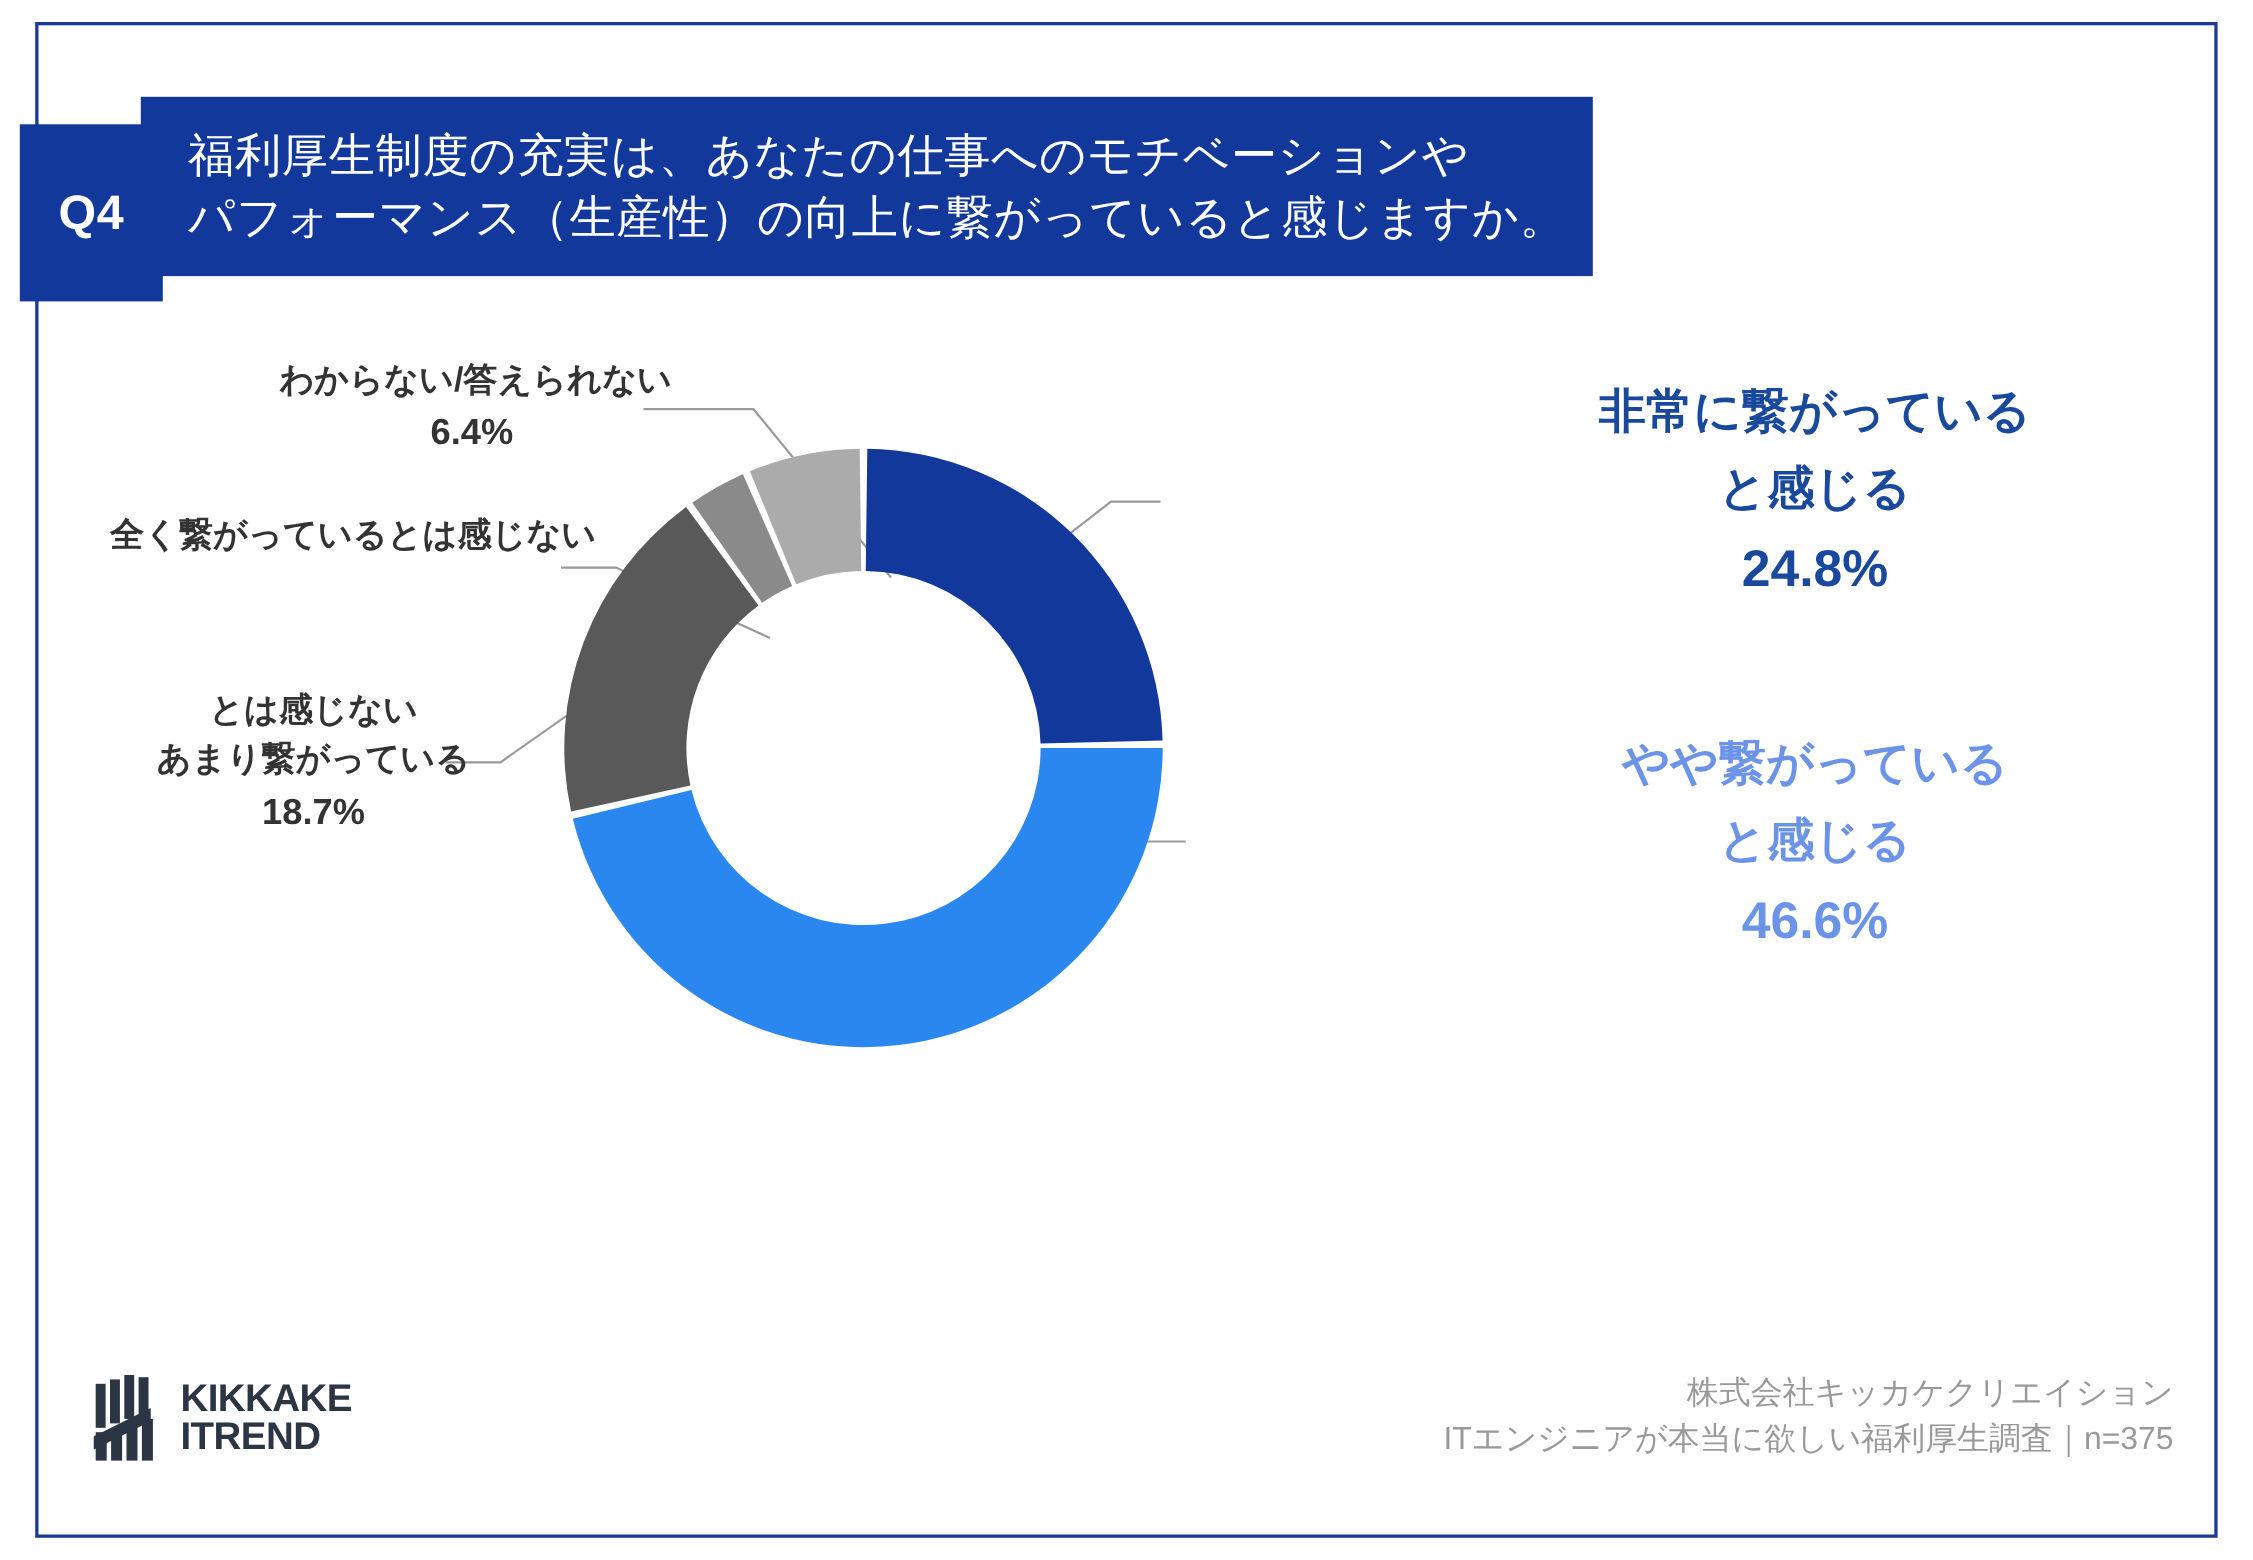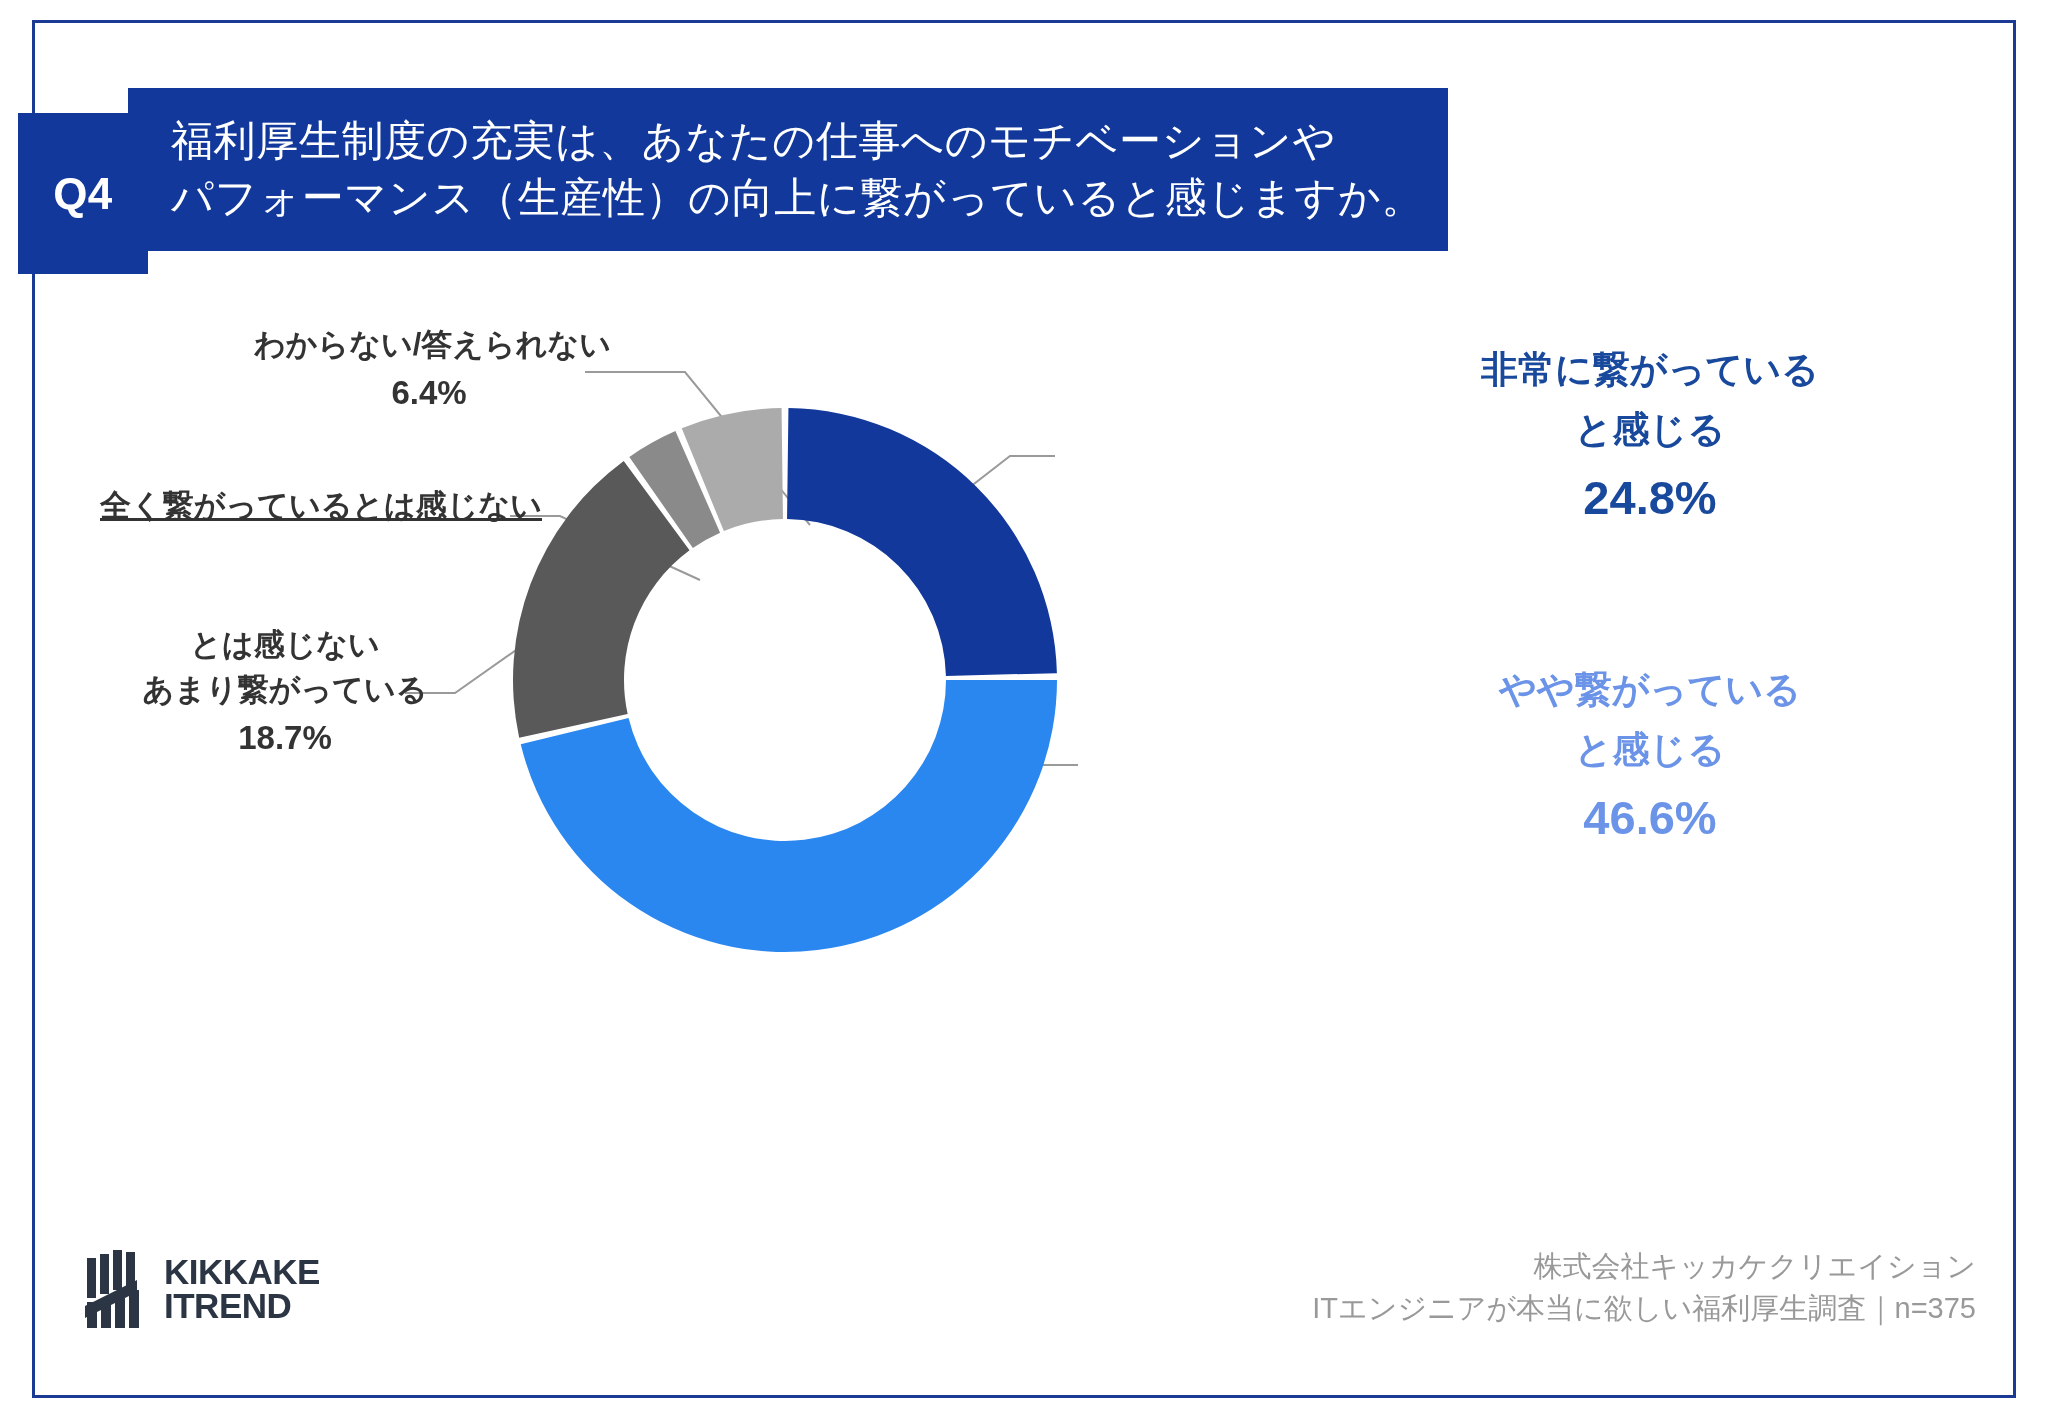--- a/index.html
+++ b/index.html
@@ -71,27 +71,27 @@
   .callout .txt {
     font-size:31px; font-weight:bold; line-height:1.45;
     white-space:nowrap; color:#333333;
   }
   .callout .pct {
     font-size:33px; font-weight:bold; line-height:1.5;
     color:#333333;
   }
 
   #co-wakaranai { left:254px;  top:63px;  width:350px; }
-  #co-mattaku   { left:100px;  top:224px; width:430px;text-decoration:underline; }
+  #co-mattaku   { left:100px;  top:204px; width:430px; }
   #co-amari     { left:120px;  top:363px; width:330px; }
 
   
   .rcallout { position:absolute; text-align:center; }
   .rcallout .txt {
-    font-size:37px; font-weight:bold; line-height:1.62;
+    font-size:43px; font-weight:bold; line-height:1.62;
     white-space:nowrap;
   }
   .rcallout .pct {
     font-size:47px; font-weight:bold; line-height:1.6;
   }
   #rc-hijou { left:1330px; top:80px; width:640px; color:#19499C; }
   #rc-yaya  { left:1330px; top:400px; width:640px; color:#6B94E8; }
 
   
   .leaders { position:absolute; left:0; top:0; width:2048px; height:1000px; pointer-events:none; }

